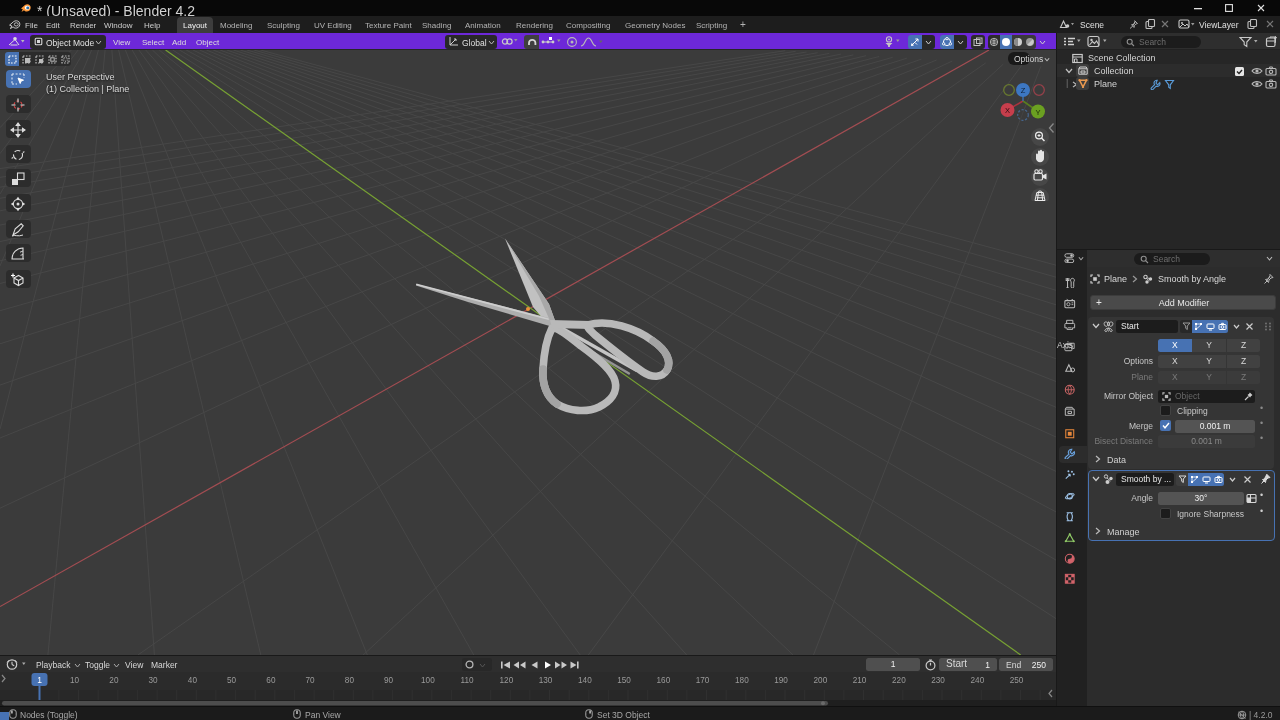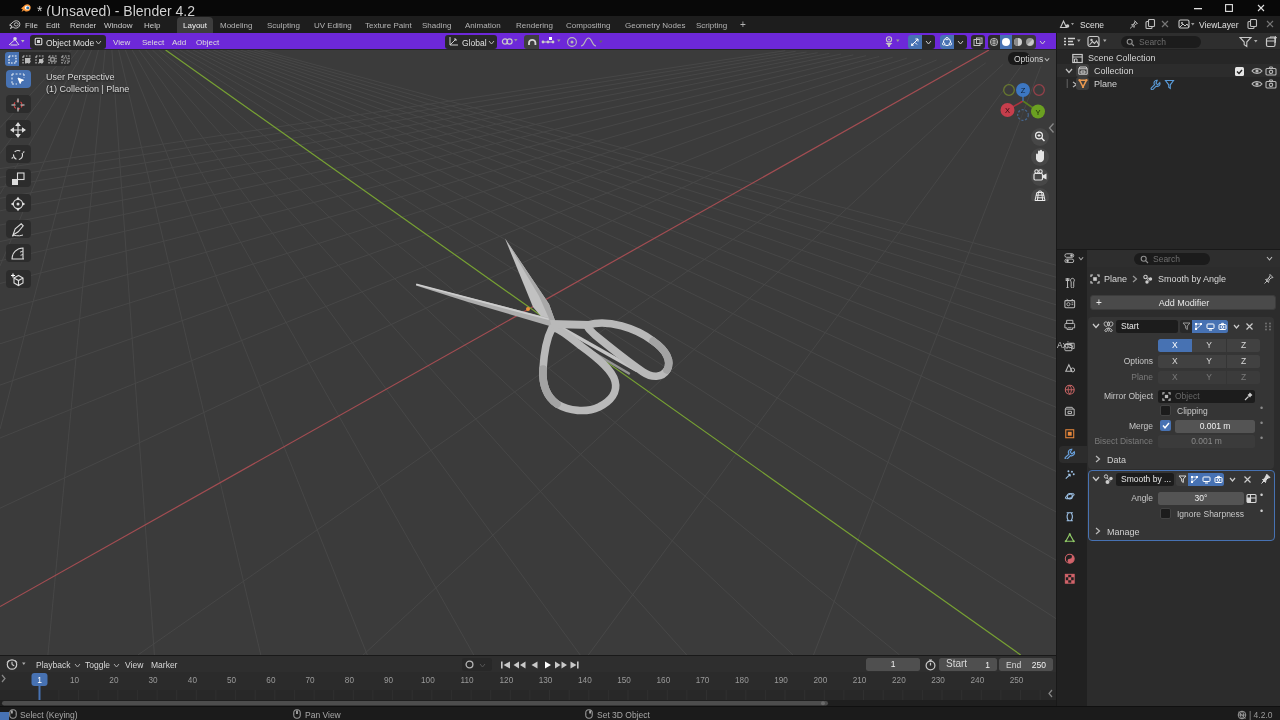--- a/index.html
+++ b/index.html
@@ -769,21 +769,21 @@
  <path d="M1052 18 l-3 3.5 3 3.5" fill="none" stroke="#888" stroke-width="1.2"></path>
 </svg>
 </div>
 
 <div class="ab" style="left:0;top:706px;width:1280px;height:14px;background:#1b1b1b;border-top:1px solid #101010">
  <div class="ab" style="left:0;top:5px;width:9px;height:9px;background:#4772b3"></div>
  <svg class="ab" style="left:9px;top:2px" width="8" height="10" viewBox="0 0 8 10">
   <rect x="0.8" y="0.8" width="6.4" height="8.4" rx="2.4" fill="none" stroke="#aaa" stroke-width="1"></rect>
       <rect x="2" y="1.5" width="1.8" height="3" fill="#aaa"></rect>
     </svg>
- <span class="ab t85" style="left:20px;top:3px;color:#a8a8a8">Select (Keying)</span>
+ <span class="ab t85" style="left:20px;top:3px;color:#a8a8a8">Nodes (Toggle)</span>
  <svg class="ab" style="left:293px;top:2px" width="8" height="10" viewBox="0 0 8 10">
   <rect x="0.8" y="0.8" width="6.4" height="8.4" rx="2.4" fill="none" stroke="#aaa" stroke-width="1"></rect>
       <rect x="3.1" y="1.5" width="1.8" height="3.5" fill="#aaa"></rect>
     </svg>
  <span class="ab t85" style="left:305px;top:3px;color:#a8a8a8">Pan View</span>
  <svg class="ab" style="left:585px;top:2px" width="8" height="10" viewBox="0 0 8 10">
   <rect x="0.8" y="0.8" width="6.4" height="8.4" rx="2.4" fill="none" stroke="#aaa" stroke-width="1"></rect>
       <rect x="4.2" y="1.5" width="1.8" height="3" fill="#aaa"></rect>
     </svg>
  <span class="ab t85" style="left:597px;top:3px;color:#a8a8a8">Set 3D Object</span>

